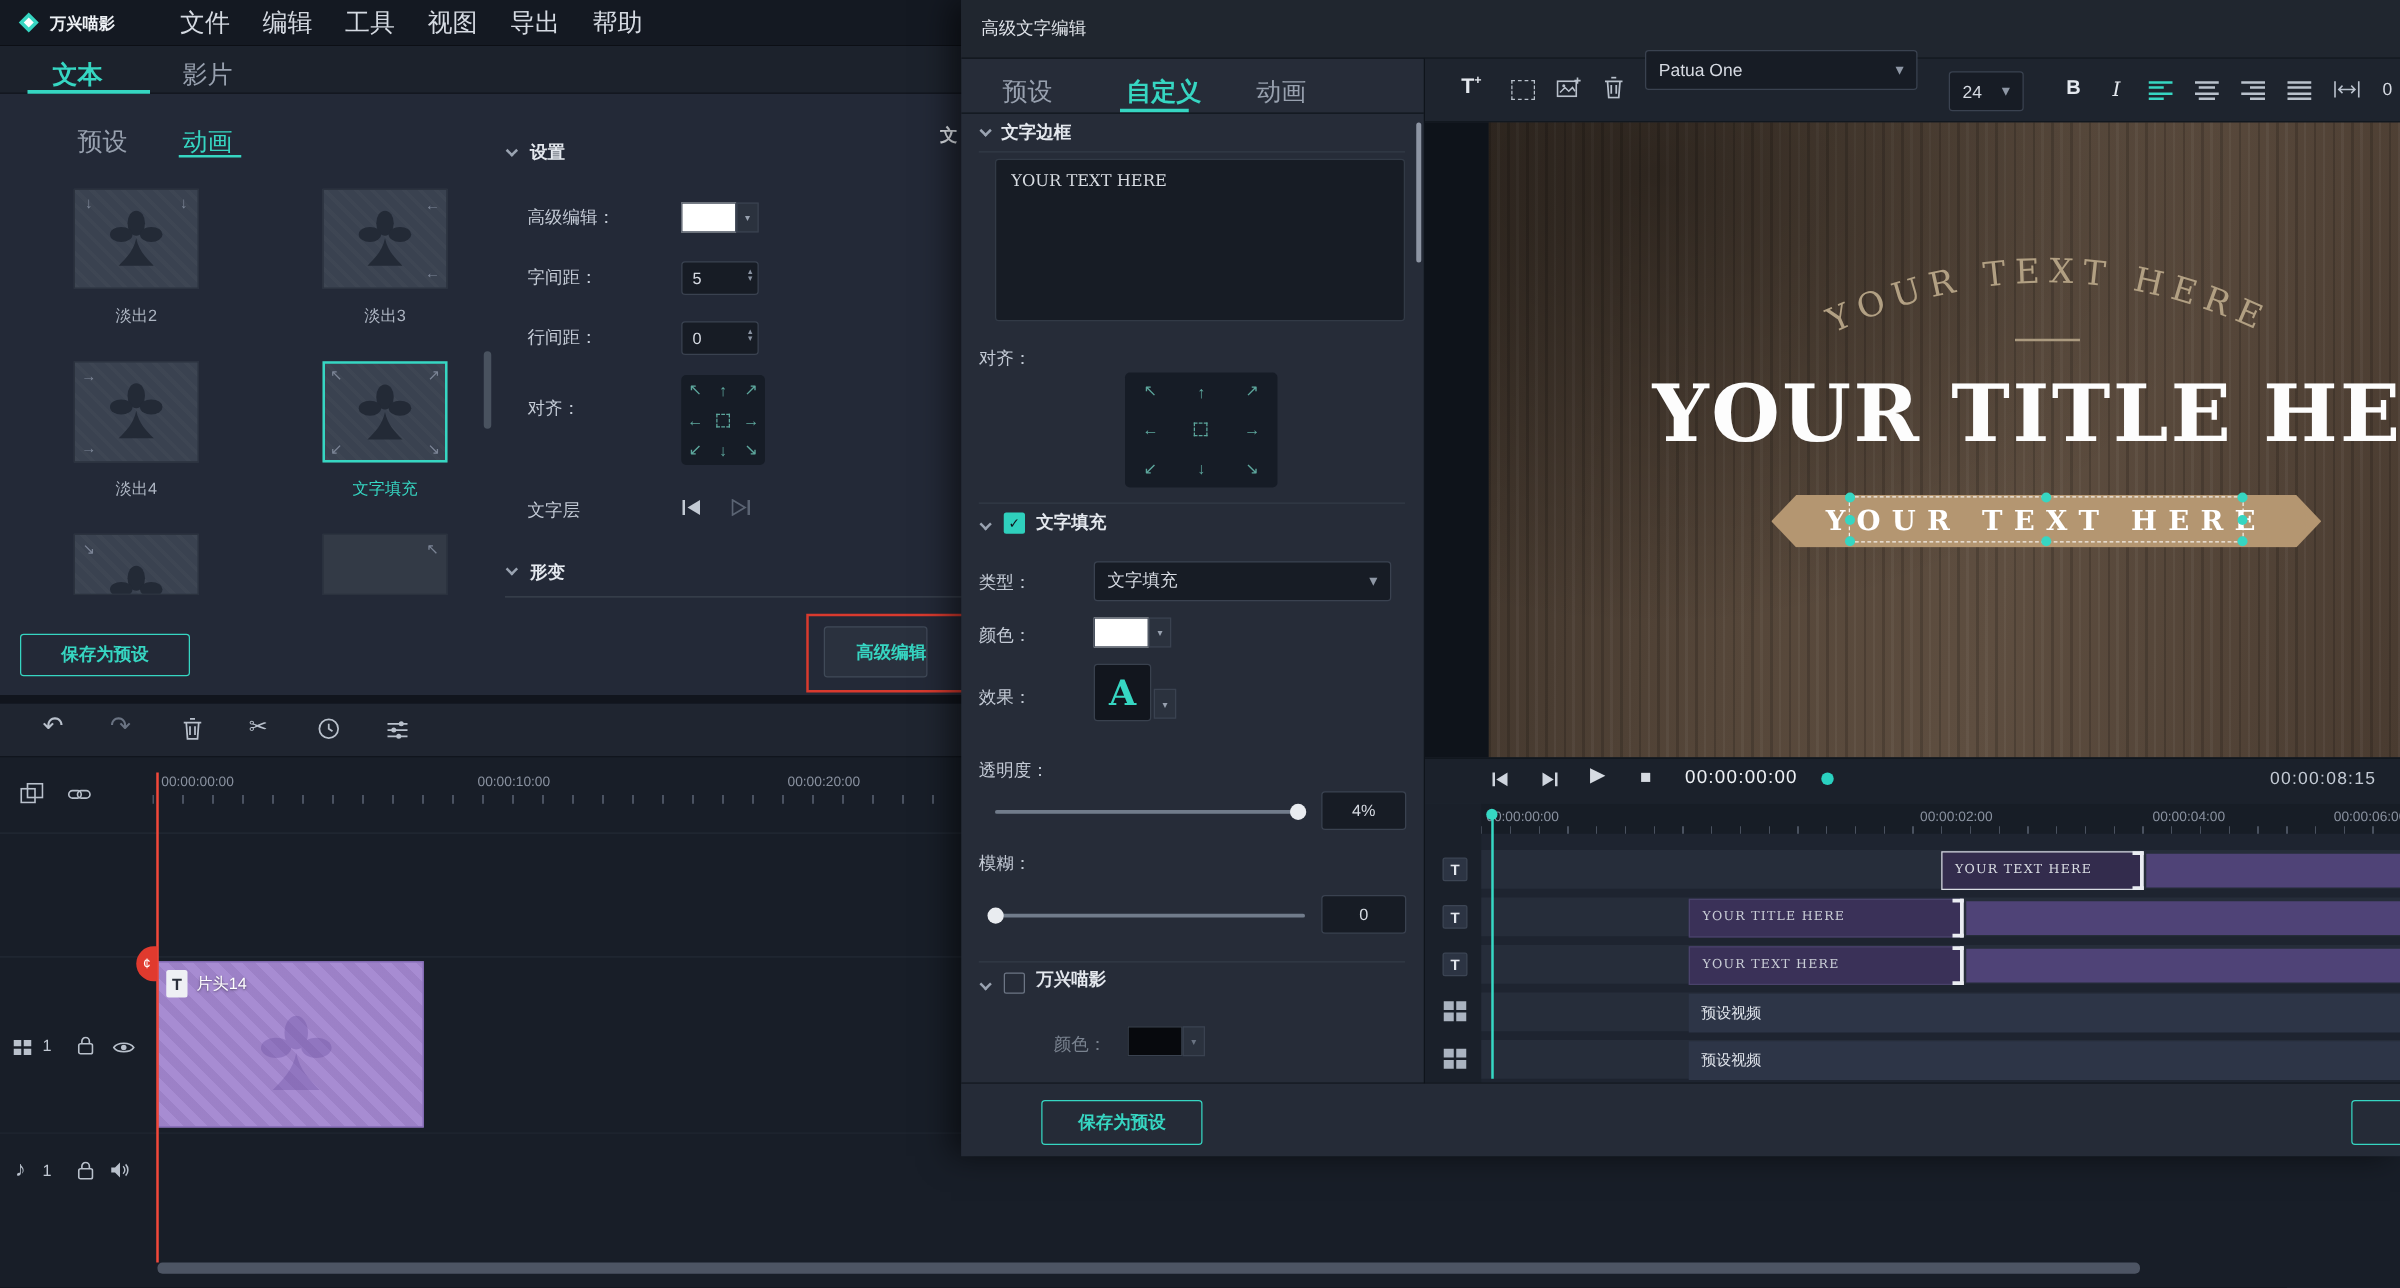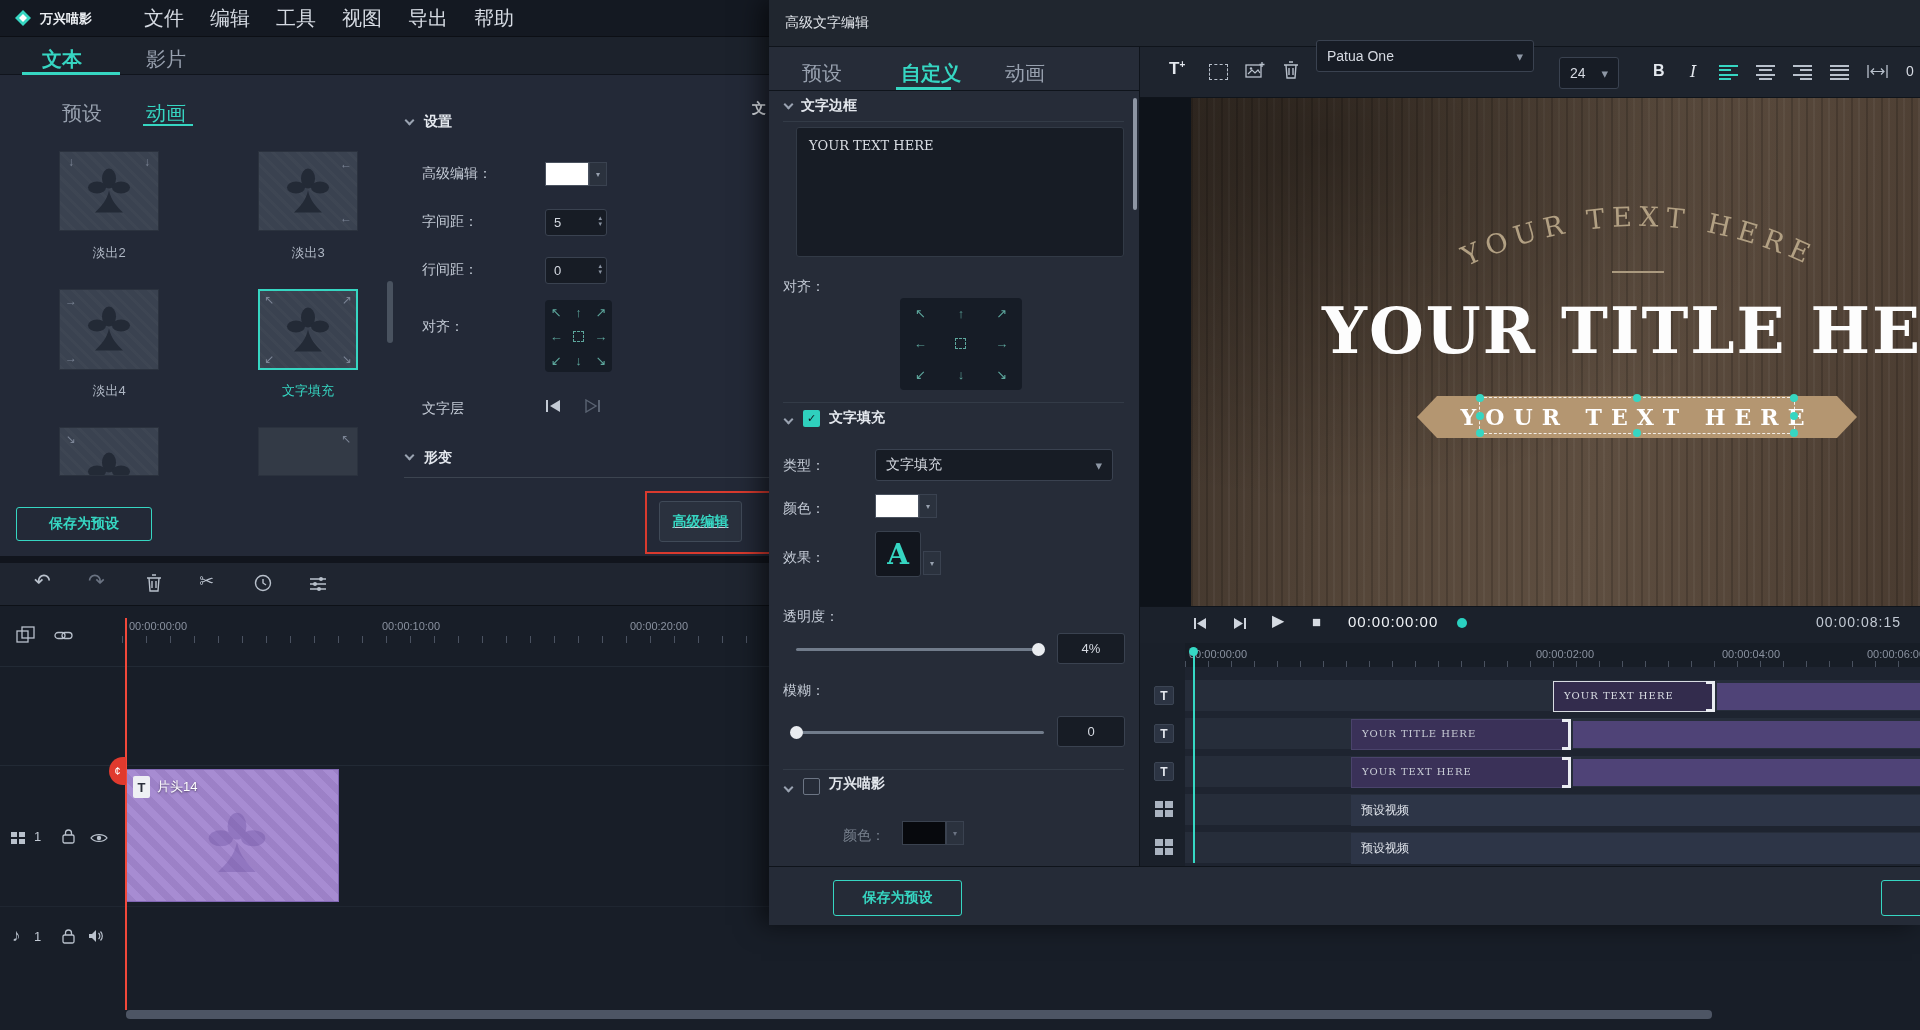--- a/index.html
+++ b/index.html
@@ -205,21 +205,21 @@
         <path d="M1 1l10 6-10 6Z" fill="none" stroke="#5a6372" stroke-width="1.4"></path>
       </svg></span>
 
   <span class="abs chev" style="left:406px;top:452px;"></span>
   <span class="abs secHead" style="left:424px;top:449px;">形变</span>
   <div class="divh" style="left:404px;top:477px;width:376px;background:#3c4450;"></div>
 
   <span class="abs secHead" style="left:752px;top:100px;z-index:1;">文</span>
 
   <div class="abs" style="left:645px;top:491px;width:133px;height:63px;border:2px solid #d93a2e;z-index:1;"></div>
-  <div class="abs" style="left:659px;top:501px;width:83px;height:41px;background:#2a313e;border:1px solid #404a58;border-radius:3px;display:flex;align-items:center;justify-content:center;z-index:1;text-decoration:underline;">
+  <div class="abs" style="left:659px;top:501px;width:83px;height:41px;background:#2a313e;border:1px solid #404a58;border-radius:3px;display:flex;align-items:center;justify-content:flex-end;z-index:1;">
     <span class="teal" style="font-weight:bold;">高级编辑</span>
   </div>
 
   <div class="abs" style="left:0;top:556px;width:1920px;height:7px;background:#11151d;"></div>
   <div class="abs" style="left:0;top:563px;width:1920px;height:43px;background:#1f2530;border-bottom:1px solid #0d1117;"></div>
   <span class="icon" style="left:34px;top:571px;font-size:20px;">↶</span>
   <span class="icon" style="left:88px;top:571px;font-size:20px;color:#6a7382;">↷</span>
   <span class="icon" style="left:146px;top:574px;"><svg width="16" height="18" viewBox="0 0 16 18">
         <path d="M1 4h14M6 1h4M3 4l1 13h8l1-13M6 7v7M10 7v7" stroke="#b9c1cc" stroke-width="1.4" fill="none"></path>
       </svg></span>

